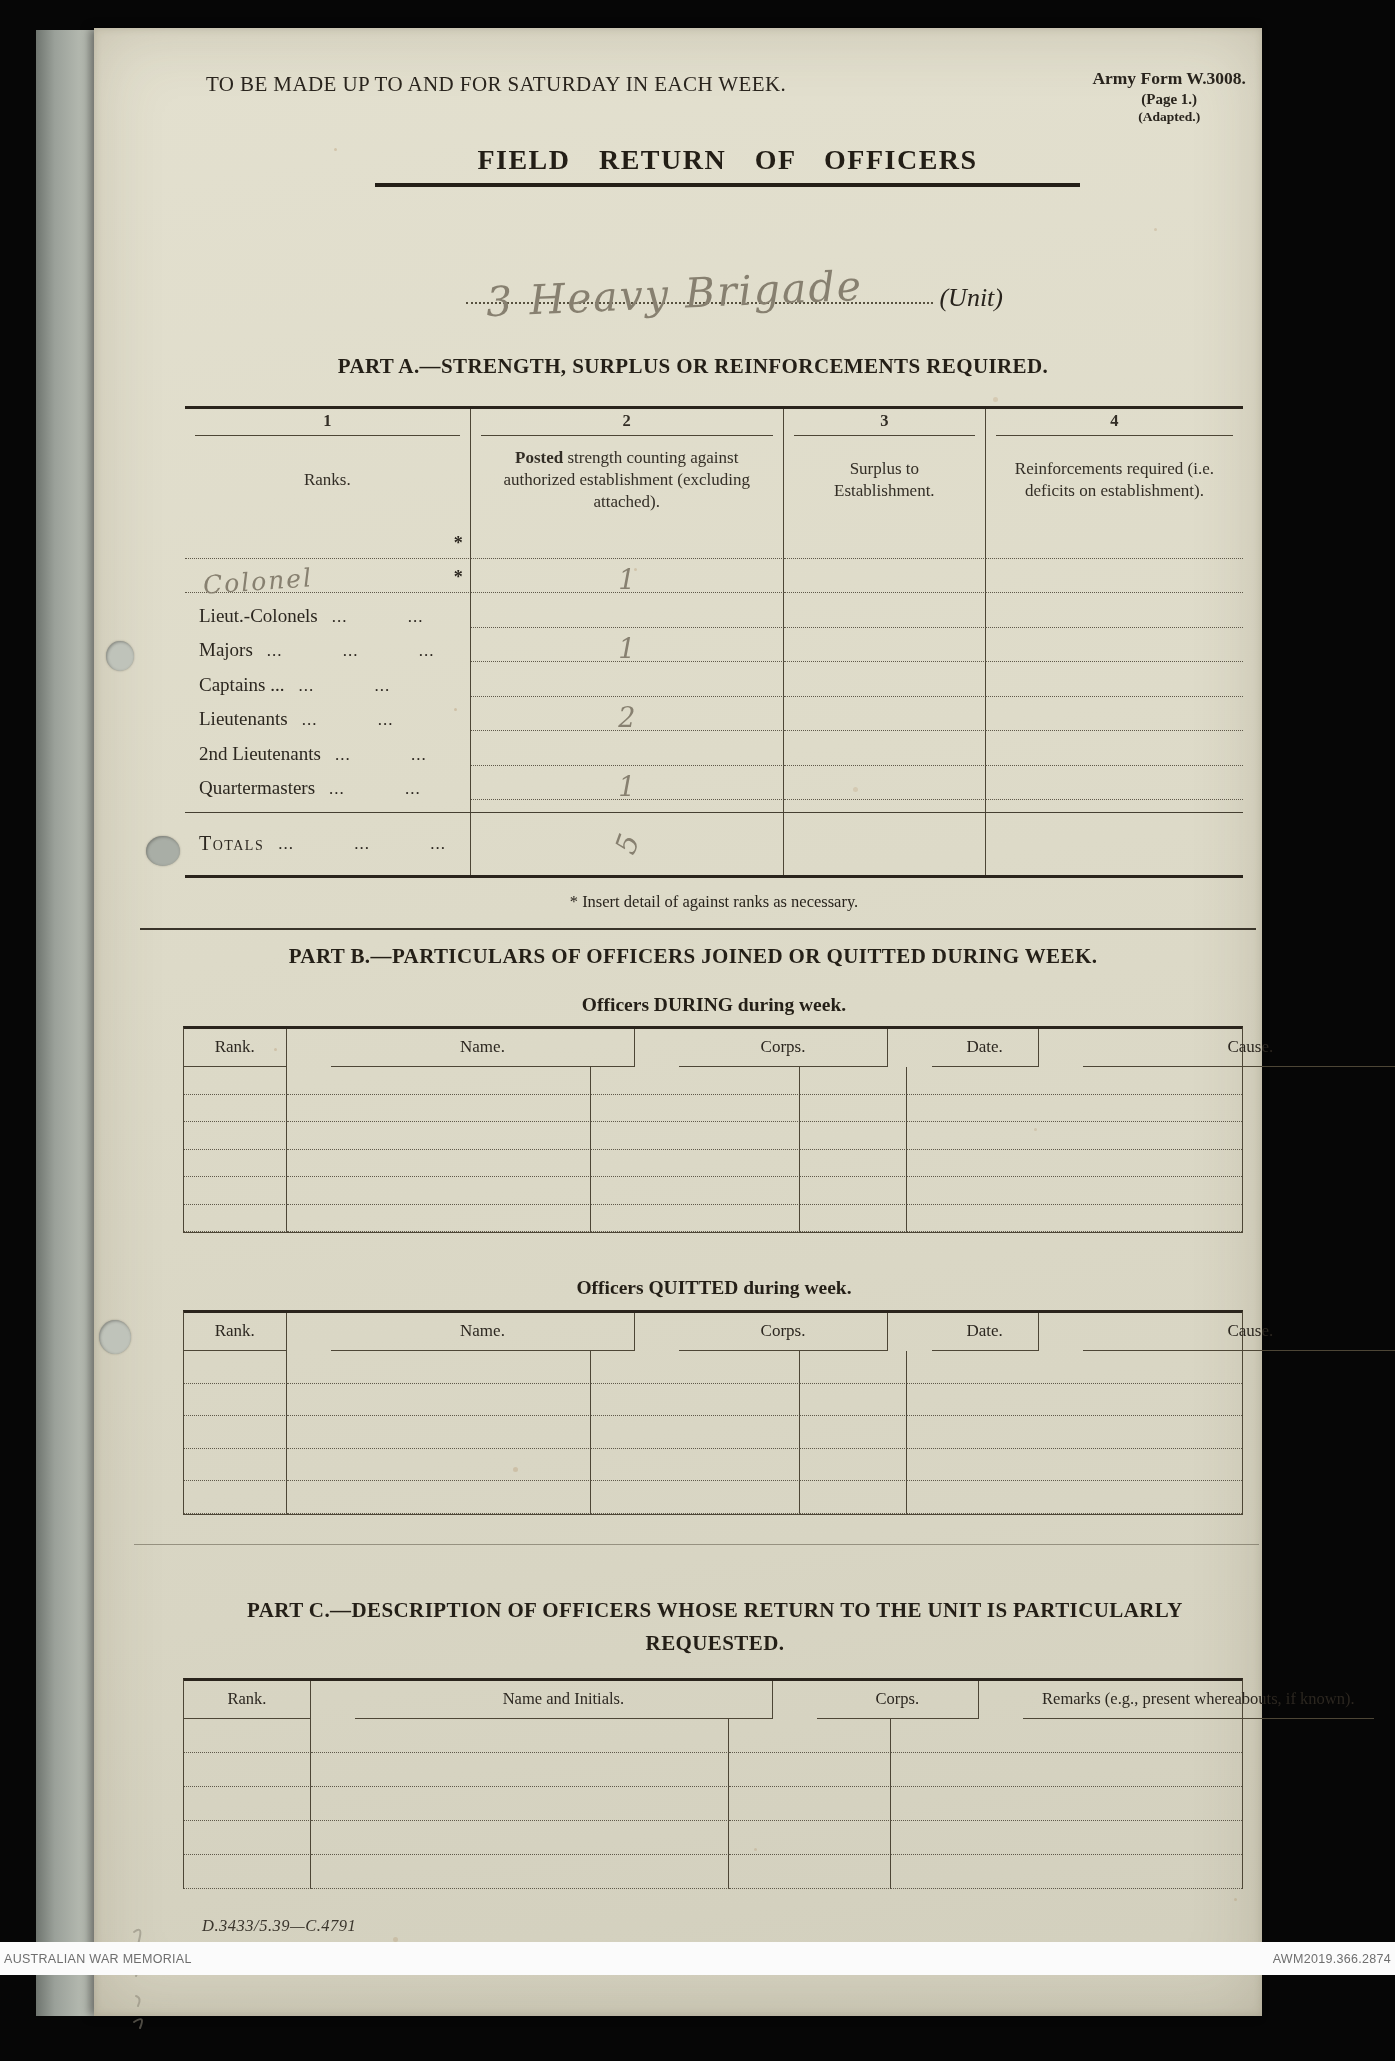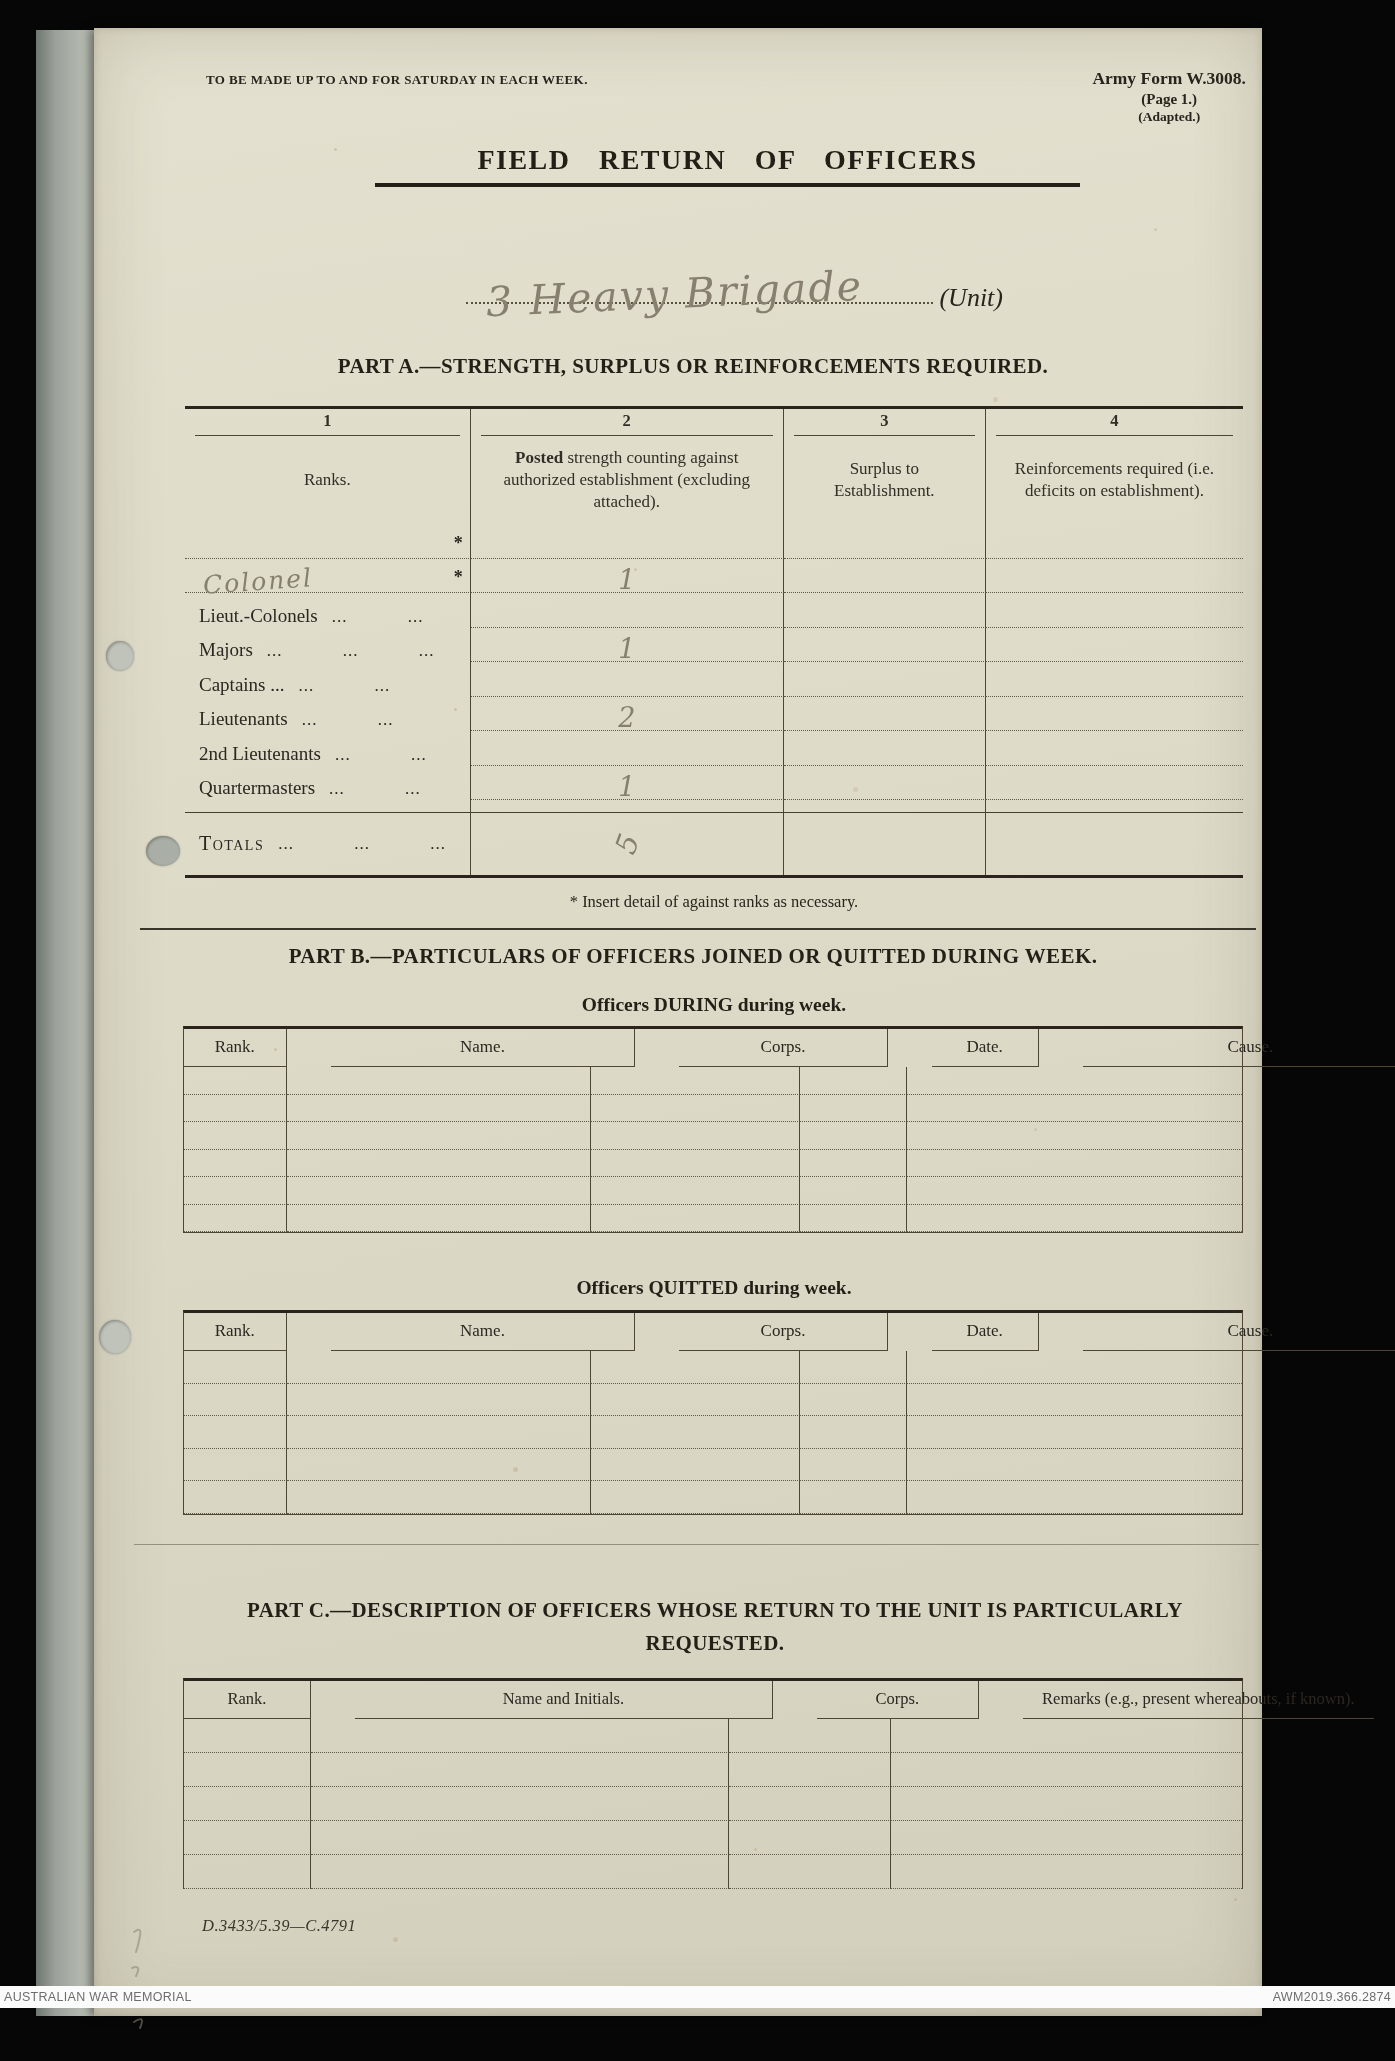--- a/index.html
+++ b/index.html
@@ -24,21 +24,21 @@
       840px 1460px 0 0 rgba(155,100,45,.2),420px 1700px 0 0 rgba(150,95,40,.17),
       60px 1790px 0 1px rgba(150,95,40,.16),900px 1750px 0 0 rgba(150,95,40,.18);}
 
   .hole{position:absolute;border-radius:50%;background:#bfc3ba;
     box-shadow:inset 1px 1px 3px rgba(60,60,55,.45), 0 0 2px rgba(120,115,100,.6);}
   .hole1{left:12px;top:613px;width:28px;height:30px;}
   .hole2{left:5px;top:1292px;width:32px;height:34px;}
   .blob{left:52px;top:808px;width:34px;height:30px;background:#a9aea6;}
 
   
-  .instruction{position:absolute;left:112px;top:44px;font-size:13px;font-weight:bold;
+  .instruction{position:absolute;left:112px;top:44px;font-size:21px;font-weight:normal;
     letter-spacing:.4px;color:#29241d;}
   .formid{position:absolute;right:16px;top:40px;text-align:center;color:#29241d;line-height:1.25;}
   .formid .fn{font-weight:bold;font-size:17.5px;}
   .formid .fp{font-weight:bold;font-size:15px;}
   .formid .fa{font-weight:bold;font-size:13.5px;}
 
   .title{position:absolute;left:281px;top:116px;width:705px;text-align:center;
     font-size:28px;font-weight:bold;letter-spacing:1.5px;word-spacing:20px;color:#231e16;
     padding-bottom:7px;border-bottom:4px solid #241f17;}
 
@@ -103,21 +103,21 @@
   .pc .bt-hdr,.pc .brow{grid-template-columns:12% 39.5% 15.3% 33.2%;}
   .joined .bc{height:26.5px;}
   .quitted .bc{height:31.5px;}
   .pc .bc{height:33px;}
   .pc .bh{font-size:16.5px;}
 
   .print-code{position:absolute;left:108px;top:1888px;font-style:italic;font-size:16.5px;color:#3a352c;letter-spacing:.5px;}
   .scribble{position:absolute;left:28px;top:1898px;opacity:.55;}
 
   
-  .archive-strip{position:absolute;left:0;top:1986px;width:1395px;height:22px;background:#fbfbfb;
+  .archive-strip{position:absolute;left:0;top:1942px;width:1395px;height:33px;background:#fbfbfb;
     display:flex;justify-content:space-between;align-items:center;box-sizing:border-box;padding:0 4px;
     font-family:"Liberation Sans","DejaVu Sans",sans-serif;font-size:12.5px;color:#6e6e6e;letter-spacing:.3px;}
 </style>
 </head>
 <body>
 
 <div class="undersheet"></div>
 
 <div class="paper">
   <div class="freckles"></div>

